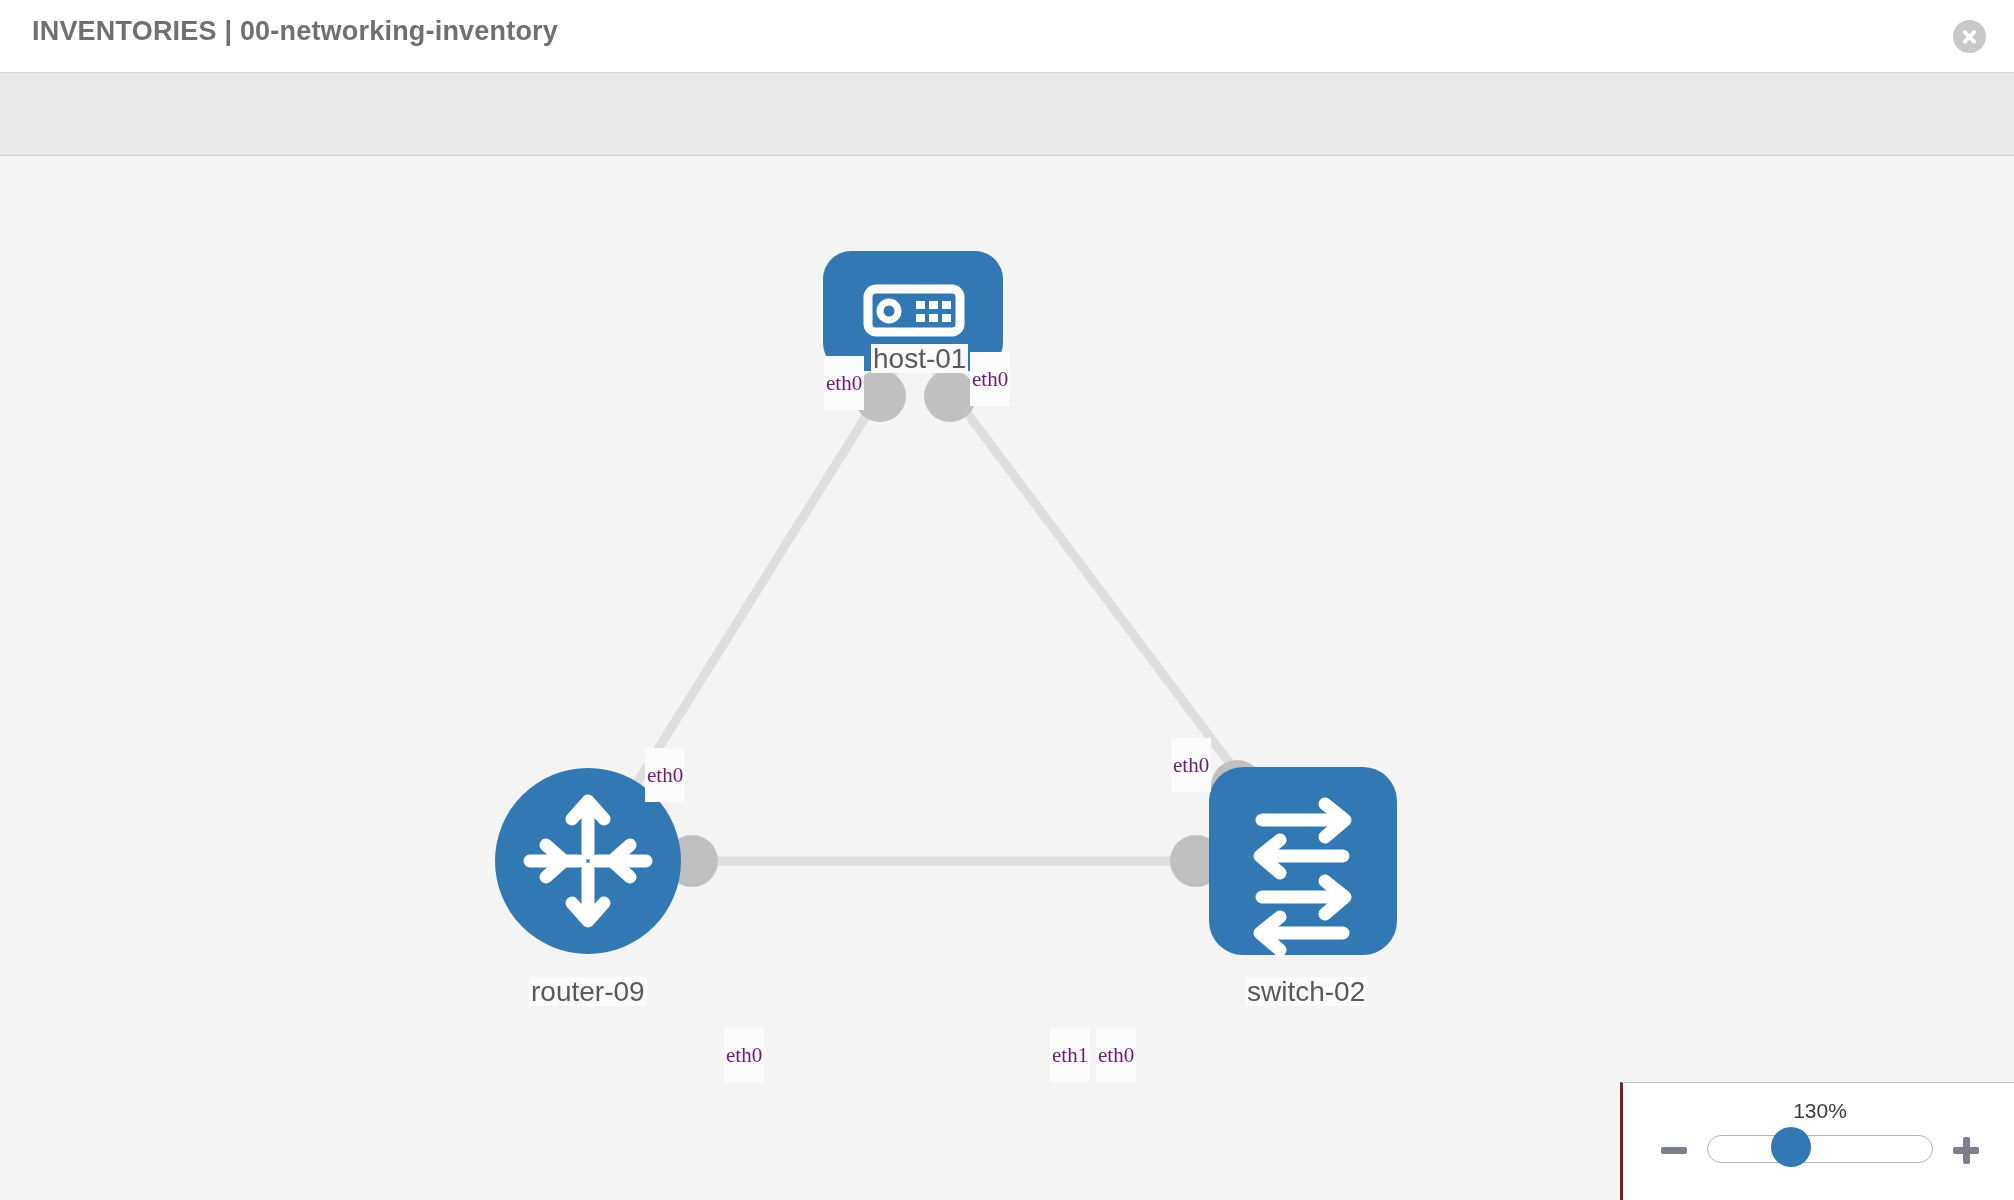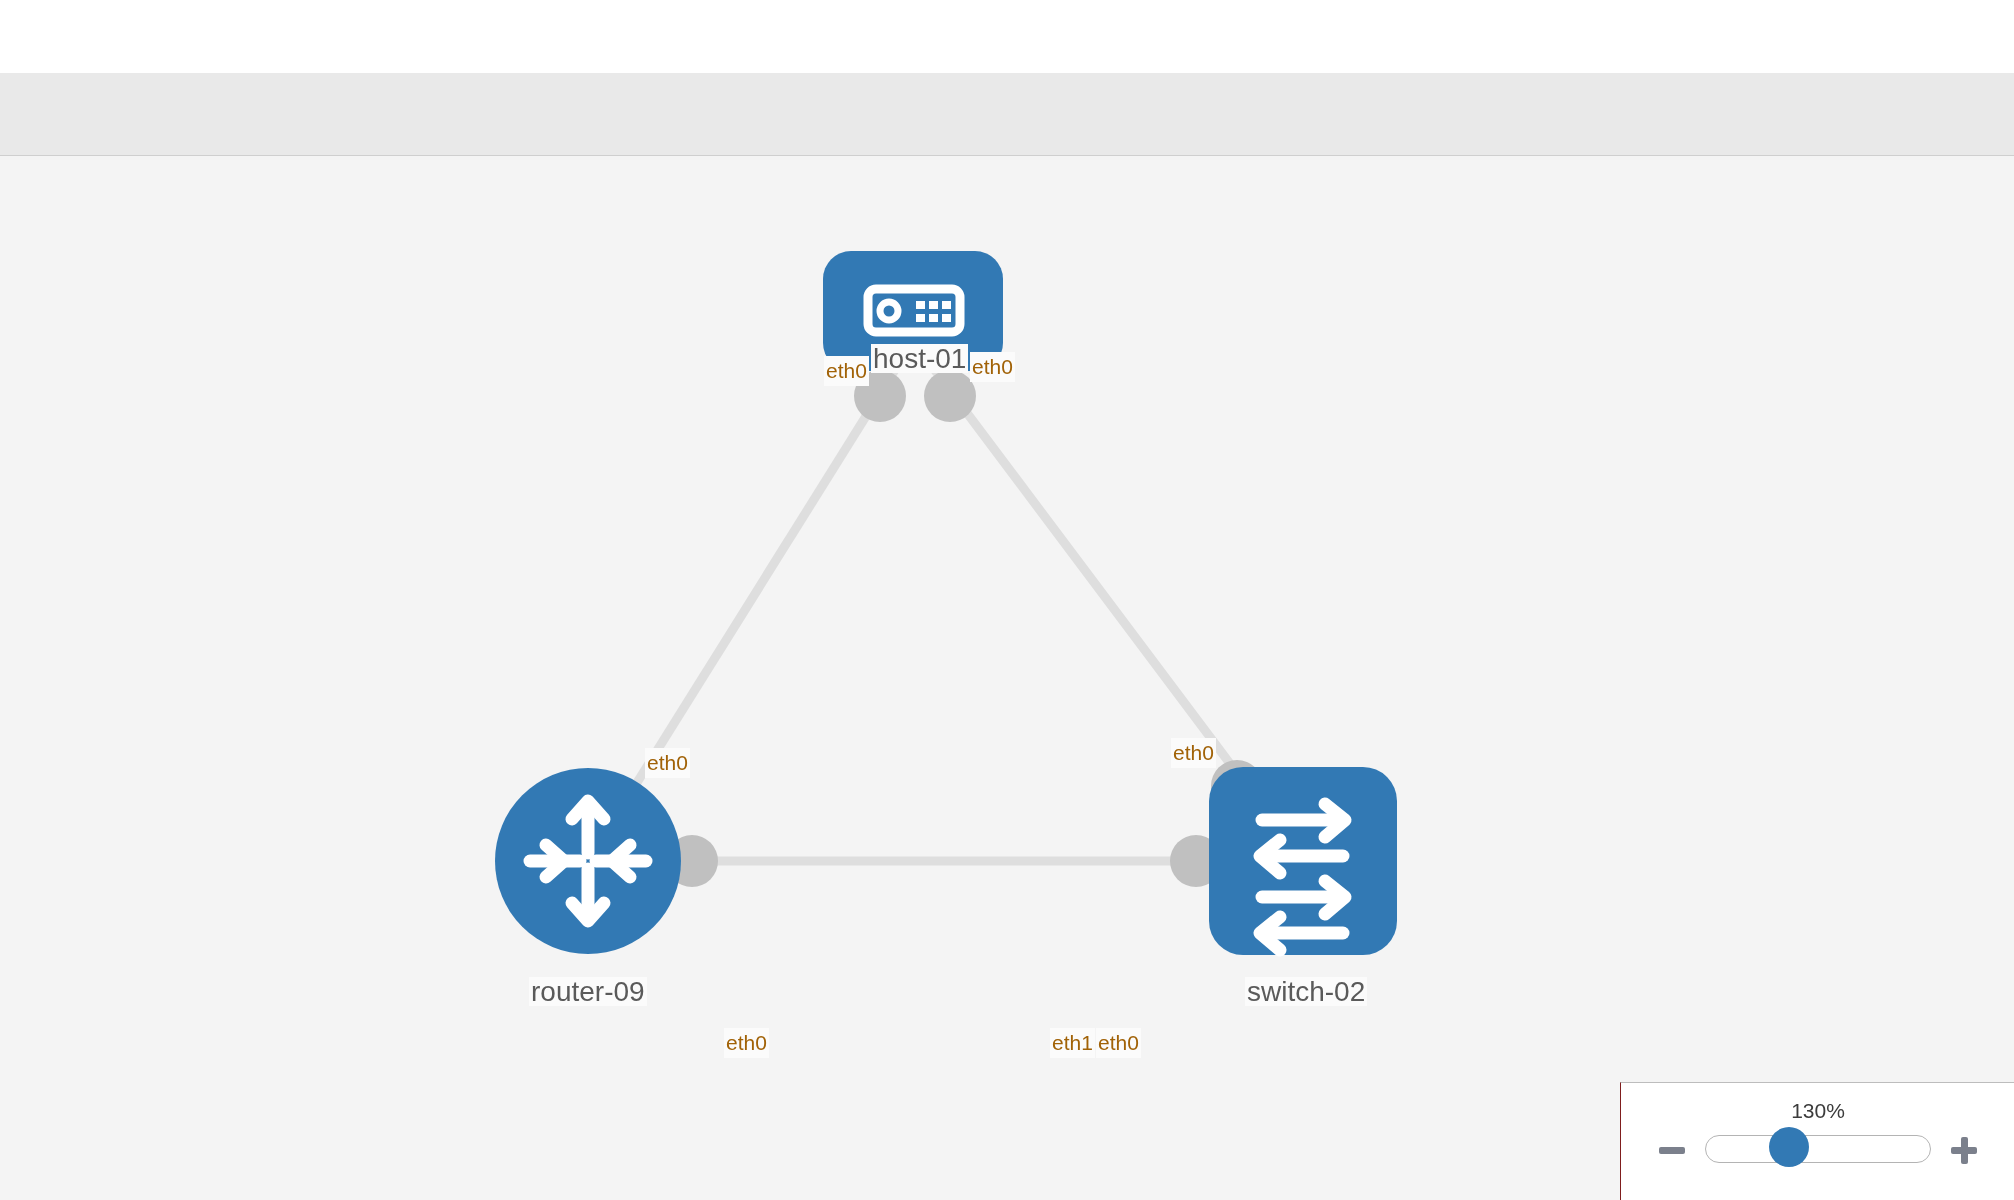--- a/index.html
+++ b/index.html
@@ -91,29 +91,29 @@
 
   
   .node-label, .edge-label {
     position: absolute;
     background: #fbfbfb;
     color: #555555;
     white-space: nowrap;
     line-height: 1.05;
   }
   .node-label { font-size: 28px; color: #5a5a5a; padding: 0 2px; }
-  .edge-label { font-size: 21px; color: #a16207; padding: 4px 2px; }
+  .edge-label { font-size: 21px; color: #701a75; padding: 16px 2px; font-family: Liberation Serif, serif; }
 
   
   .zoom-panel {
     position: absolute; left: 1620px; top: 1082px;
     width: 394px; height: 118px;
     background: #ffffff;
     border-top: 1px solid #bdbdbd;
-    border-left: 1px solid #7f1d1d;
+    border-left: 3px solid #7f1d1d;
   }
   .zoom-pct {
     position: absolute; top: 16px; left: 0; width: 394px;
     text-align: center; font-size: 21px; color: #3c3c3c;
   }
   .zoom-minus, .zoom-plus {
     position: absolute; top: 53px;
     width: 28px; height: 28px; cursor: pointer;
   }
   .zoom-minus { left: 38px; }
@@ -134,20 +134,24 @@
     position: absolute; left: 148px; top: 44px;
     width: 40px; height: 40px; border-radius: 50%;
     background: #3279b4; cursor: pointer;
   }
 </style>
 </head>
 <body>
 
 <div id="app">
 
+  <div class="header">
+    <div class="header-title">INVENTORIES | 00-networking-inventory</div>
+    <div class="close-btn"></div>
+  </div>
 
   <div class="toolbar">
 
     <div class="select-box" id="actions-select">
       <span class="sel-label">ACTIONS</span>
       <span class="caret"></span>
     </div>
 
     <div class="tool-icon" id="wrench-icon">
       <svg viewBox="0 0 36 36" aria-hidden="true">

